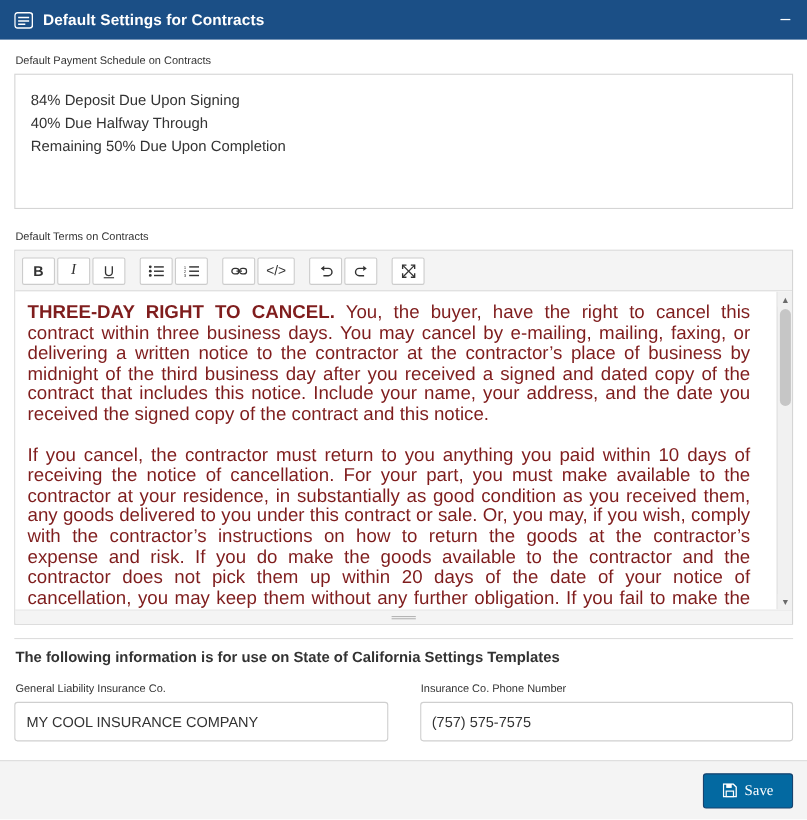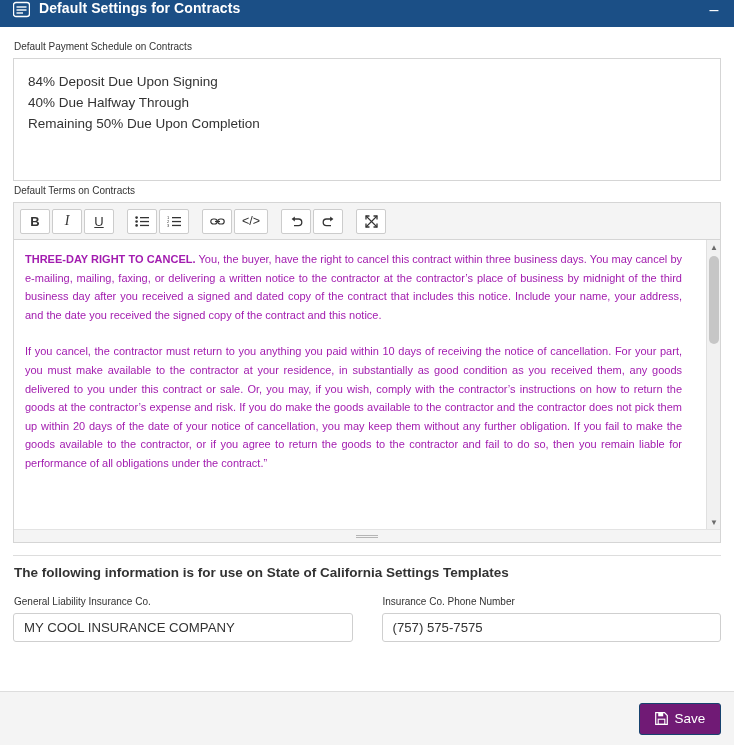--- a/index.html
+++ b/index.html
@@ -19,23 +19,23 @@
     width: 734px;
     height: 745px;
     display: flex;
     flex-direction: column;
     background: #ffffff;
   }
   
   .panel-header {
     background: #1b4f86;
     color: #ffffff;
-    height: 27px;
-    display: flex;
-    align-items: flex-start;
+    height: 36px;
+    display: flex;
+    align-items: center;
     padding: 0 10px 0 12px;
     flex: 0 0 auto;
   }
   .panel-header .hdr-icon {
     width: 18px; height: 18px;
     margin-right: 9px;
     display: inline-flex;
     align-items: center;
     justify-content: center;
   }
@@ -116,23 +116,23 @@
     position: relative;
     height: 289px;
     background: #ffffff;
     overflow: hidden;
   }
   .editor-content {
     position: absolute;
     top: 0; left: 0; right: 14px; bottom: 0;
     padding: 10px 24px 0 11px;
     overflow: hidden;
-    font-size: 11px;
+    font-size: 17px;
     line-height: 18.6px;
-    color: #a21caf;
+    color: #7f1d1d;
     text-align: justify;
   }
   .editor-content p { margin: 0 0 18px 0; }
   .editor-content .lead { font-weight: bold; }
   .editor-scrollbar {
     position: absolute;
     top: 0; right: 0;
     width: 14px; height: 100%;
     background: #f1f1f1;
     border-left: 1px solid #e0e0e0;
@@ -184,53 +184,53 @@
     margin: 0 0 12px 1px;
   }
   .two-col {
     display: flex;
     gap: 29px;
   }
   .col { flex: 1 1 50%; }
   .col .field-label { margin-bottom: 6px; }
   .text-input {
     width: 100%;
-    height: 29px;
+    height: 36px;
     border: 1px solid #cfcfcf;
     border-radius: 3px;
     padding: 0 10px;
     font-family: "Liberation Sans", sans-serif;
     font-size: 13.2px;
     color: #333333;
     background: #ffffff;
   }
   
   .panel-footer {
     flex: 0 0 auto;
     height: 54px;
     background: #f4f4f4;
     border-top: 1px solid #dddddd;
     display: flex;
     align-items: center;
     justify-content: flex-end;
     padding: 0 13px;
   }
   .save-btn {
-    background: #701a75;
+    background: #0369a1;
     border: 1px solid #17436f;
     color: #ffffff;
     height: 32px;
     min-width: 82px;
     border-radius: 3px;
     display: inline-flex;
     align-items: center;
     justify-content: center;
     gap: 7px;
     font-size: 13.5px;
-    font-family: Liberation Sans, sans-serif;
+    font-family: Liberation Serif, serif;
     cursor: pointer;
     padding: 0 13px;
   }
   .save-btn .save-ico {
     display: inline-flex;
     align-items: center;
   }
 </style>
 </head>
 <body>
@@ -253,21 +253,21 @@
 
   <div class="panel-body">
 
     <div class="field-label">Default Payment Schedule on Contracts</div>
     <div class="schedule-box">
       <div>84% Deposit Due Upon Signing</div>
       <div>40% Due Halfway Through</div>
       <div>Remaining 50% Due Upon Completion</div>
     </div>
 
-    <div class="field-label" style="margin-top:4px;">Default Terms on Contracts</div>
+    <div class="field-label" style="margin-top:20px;">Default Terms on Contracts</div>
 
     <div class="editor-wrap">
       <div class="editor-toolbar">
         <div class="tb-btn">
             <b>B</b>
           </div>
         <div class="tb-btn">
             <i>I</i>
           </div>
         <div class="tb-btn">

